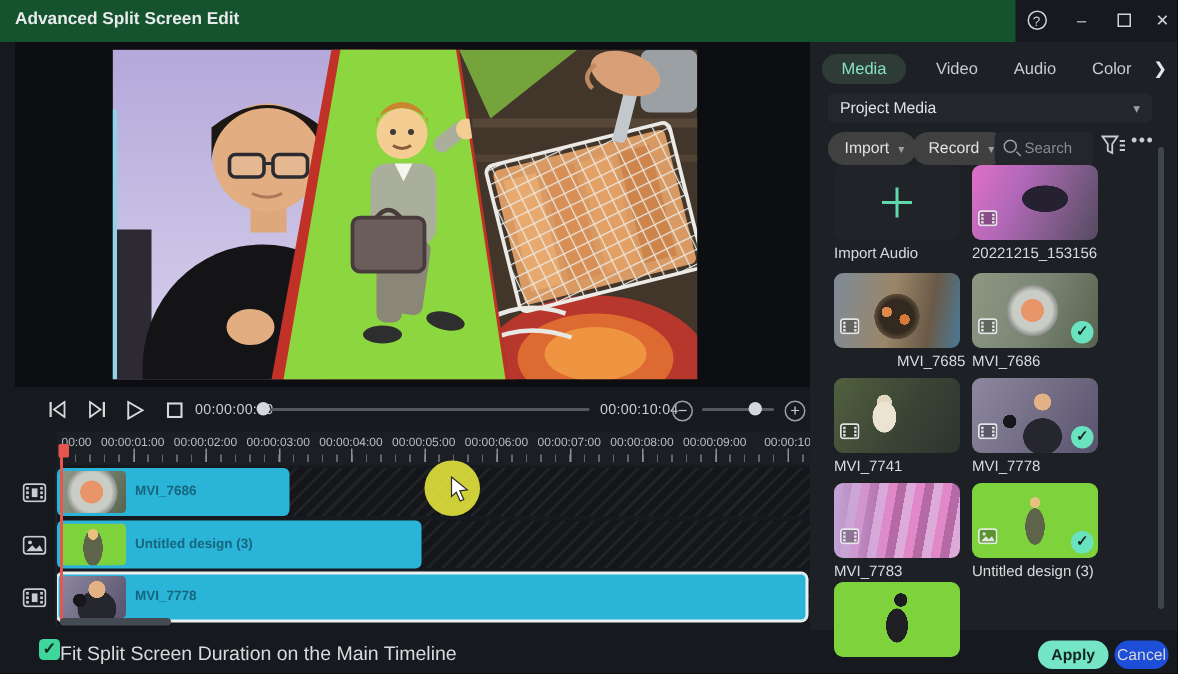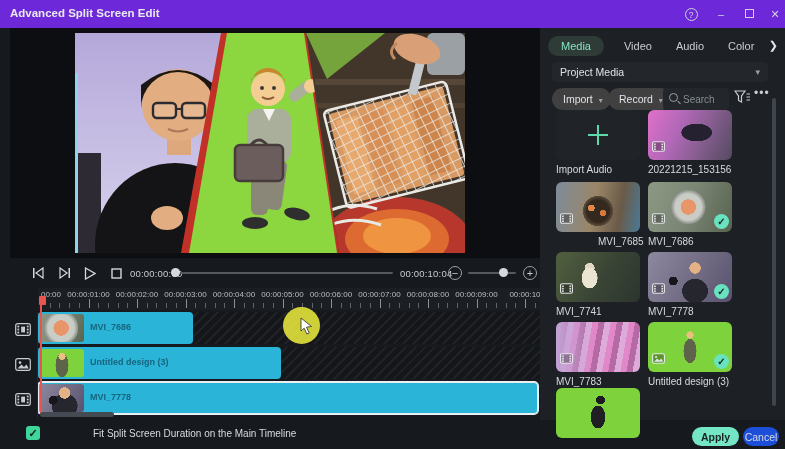--- a/index.html
+++ b/index.html
@@ -1,21 +1,21 @@
 <!DOCTYPE html>
 <html><head>
 <meta charset="utf-8">
 <style>
   * { margin:0; padding:0; box-sizing:border-box; }
   html,body { background:#0a0c0e; }
   .app { position:relative; width:785px; height:449px; background:#16191d;
          overflow:hidden; font-family:"Liberation Sans", sans-serif; color:#d8dbde; }
 
   
-  .titlebar { position:absolute; left:0; top:0; width:785px; height:28px; background:#6d28d9; }
+  .titlebar { position:absolute; left:0; top:0; width:677px; height:28px; background:#14532d; }
   .titlebar .title { position:absolute; left:10px; top:7px; font-size:11.5px; font-weight:bold; color:#e8eaec; }
   .tb-btn { position:absolute; top:6px; width:18px; height:16px; text-align:center; line-height:16px;
             font-size:11px; color:#cfd3d7; cursor:default; }
   .tb-help { left:682px; } .tb-min { left:712px; } .tb-max { left:740px; } .tb-close { left:766px; }
   .tb-max span { display:inline-block; width:9px; height:9px; border:1px solid #cfd3d7; margin-top:3px; }
   .tb-help span { display:inline-block; width:13px; height:13px; border:1px solid #cfd3d7; border-radius:50%;
                   font-size:9px; line-height:12px; }
 
   
   .stage { position:absolute; left:10px; top:28px; width:530px; height:230px; background:#0c0e11; }
@@ -51,21 +51,21 @@
   .playhead-flag { position:absolute; left:-1px; top:0; width:7px; height:9px; background:#e8554e; border-radius:1px; }
   .hscroll { position:absolute; left:2px; top:124px; width:74px; height:5px; background:#454b52; border-radius:3px; }
   .cursor-glow { position:absolute; left:245px; top:19px; width:37px; height:37px; border-radius:50%;
       background:#e8e83c; opacity:0.88; }
   .cursor-arrow { position:absolute; left:262px; top:29px; }
 
   
   .footer { position:absolute; left:0; top:420px; width:785px; height:29px; background:#16191d; }
   .checkbox { position:absolute; left:26px; top:6px; width:14px; height:14px; border-radius:3px;
       background:#3fd69b; color:#10251c; font-size:11px; line-height:14px; text-align:center; font-weight:bold; }
-  .checkbox-label { position:absolute; left:53px; top:8px; font-size:10px; color:#d8dbde;padding-left:40px; }
+  .checkbox-label { position:absolute; left:40px; top:8px; font-size:13px; color:#d8dbde; }
 
   
   .panel { position:absolute; left:540px; top:28px; width:245px; height:392px; background:#1d2126; }
   .tabs { position:absolute; left:8px; top:7px; width:222px; height:22px; display:flex; align-items:center;
       gap:16px; overflow:hidden; white-space:nowrap; }
   .tab { font-size:11px; color:#c9cdd1; padding:4px 4px; }
   .tab.active { background:#2e3b37; color:#85e2c4; border-radius:12px; padding:4px 13px; }
   .tabs-chevron { position:absolute; right:4px; top:11px; font-size:11px; color:#e4e7ea; background:#1d2126; padding:0 3px; }
   .select { position:absolute; left:12px; top:34px; width:216px; height:20px; background:#23272c; border-radius:4px;
       font-size:10.5px; color:#dfe2e5; line-height:20px; padding-left:8px; }

